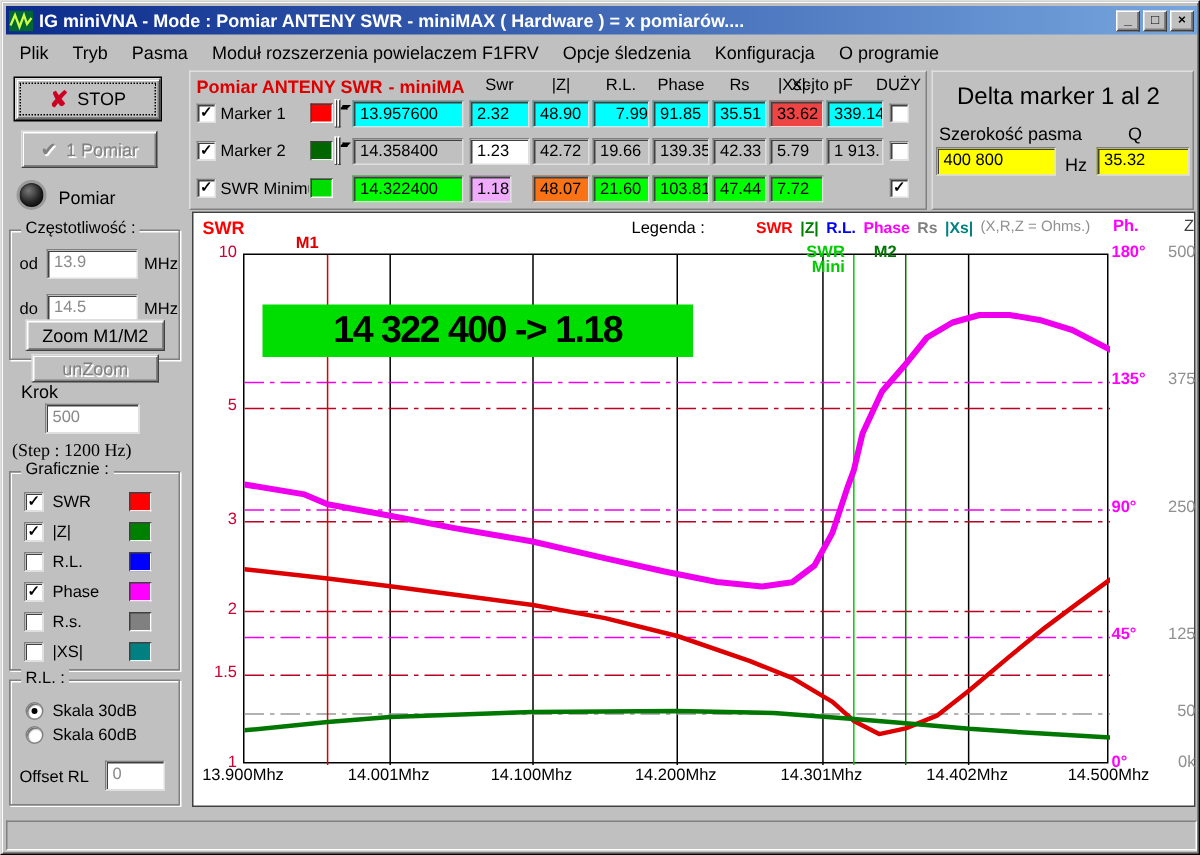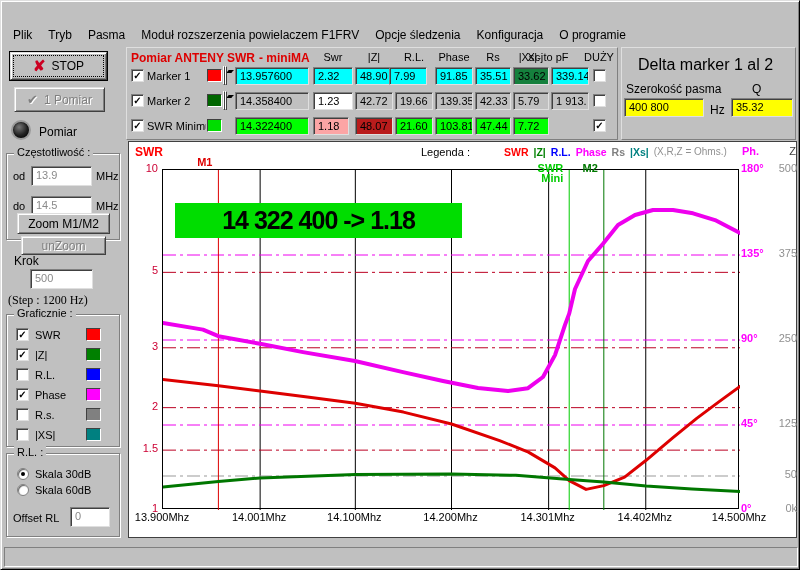--- a/index.html
+++ b/index.html
@@ -71,20 +71,30 @@
   .hdr-col{position:absolute;top:0;font-size:11px;text-align:center;width:60px;}
   .statusbar{position:absolute;left:3px;top:546px;width:794px;height:20px;
              border:1px solid;border-color:#808080 #fff #fff #808080;}
   .trace-row{position:absolute;left:0;width:114px;height:16px;}
 </style>
 </head>
 <body>
 
 <div class="win">
 
+  <div class="titlebar">
+    <svg width="16" height="14">
+      <rect x="0" y="0" width="16" height="14" fill="#063"></rect>
+      <polyline points="1,10 4,3 7,11 10,3 12,9 15,5" stroke="#cf4" stroke-width="1.5" fill="none"></polyline>
+    </svg>
+    <span class="title-text">IG miniVNA - Mode : Pomiar ANTENY SWR   - miniMAX ( Hardware ) = x pomiarów....</span>
+    <span class="winbtn">_</span>
+    <span class="winbtn">□</span>
+    <span class="winbtn">×</span>
+  </div>
 
   <div class="menubar" id="menubar">
       <span class="menu-item">Plik</span>
       <span class="menu-item">Tryb</span>
       <span class="menu-item">Pasma</span>
       <span class="menu-item">Moduł rozszerzenia powielaczem F1FRV</span>
       <span class="menu-item">Opcje śledzenia</span>
       <span class="menu-item">Konfiguracja</span>
       <span class="menu-item">O programie</span>
     </div>
@@ -182,24 +192,24 @@
     </div>
   <div id="marker-rows">
       <div class="mrow" style="top: 66px;">
         <span class="cb" style="left: 5px; top: 2px;">✓</span>
         <span class="lbl" style="left: 21px; top: 3px; width: 59px; overflow: hidden;">Marker 1</span>
         <span class="swatch" style="left: 81px; top: 2px; background: rgb(255, 0, 0);"></span>
         <span class="spinner" style="left: 97px; top: 0px;"><span class="spin-half"><span class="tri-up"></span></span><span class="spin-half"><span class="tri-dn"></span></span></span>
         <div class="field" style="left: 109px; width: 74px; background: rgb(0, 255, 255);">13.957600</div>
         <div class="field" style="left: 187px; width: 40px; background: rgb(0, 255, 255);">2.32</div>
         <div class="field" style="left: 229px; width: 38px; background: rgb(0, 255, 255);">48.90</div>
-        <div class="field" style="left: 263px; width: 38px; background: rgb(0, 255, 255);">7.99</div>
+        <div class="field" style="left: 269px; width: 38px; background: rgb(0, 255, 255); text-align: right;">7.99</div>
         <div class="field" style="left: 309px; width: 38px; background: rgb(0, 255, 255);">91.85</div>
         <div class="field" style="left: 349px; width: 36px; background: rgb(0, 255, 255);">35.51</div>
-        <div class="field" style="left: 387px; width: 36px; background: #15803d;">33.62</div>
+        <div class="field" style="left: 387px; width: 36px; background: #ef4444;">33.62</div>
         <div class="field" style="left: 425px; width: 38px; background: rgb(0, 255, 255);">339.14</div>
         <span class="cb" style="left: 467px; top: 2px;"></span>
       </div>
       <div class="mrow" style="top: 91px;">
         <span class="cb" style="left: 5px; top: 2px;">✓</span>
         <span class="lbl" style="left: 21px; top: 3px; width: 59px; overflow: hidden;">Marker 2</span>
         <span class="swatch" style="left: 81px; top: 2px; background: rgb(0, 102, 0);"></span>
         <span class="spinner" style="left: 97px; top: 0px;"><span class="spin-half"><span class="tri-up"></span></span><span class="spin-half"><span class="tri-dn"></span></span></span>
         <div class="field" style="left: 109px; width: 74px; background: rgb(192, 192, 192);">14.358400</div>
         <div class="field" style="left: 187px; width: 40px; background: #ffffff;">1.23</div>
@@ -209,22 +219,22 @@
         <div class="field" style="left: 349px; width: 36px; background: rgb(192, 192, 192);">42.33</div>
         <div class="field" style="left: 387px; width: 36px; background: rgb(192, 192, 192);">5.79</div>
         <div class="field" style="left: 425px; width: 38px; background: rgb(192, 192, 192);">1 913.</div>
         <span class="cb" style="left: 467px; top: 2px;"></span>
       </div>
       <div class="mrow" style="top: 116px;">
         <span class="cb" style="left: 5px; top: 2px;">✓</span>
         <span class="lbl" style="left: 21px; top: 3px; width: 59px; overflow: hidden;">SWR Minimu</span>
         <span class="swatch" style="left: 81px; top: 2px; background: rgb(0, 221, 0);"></span>
         <div class="field" style="left: 109px; width: 74px; background: rgb(0, 255, 0);">14.322400</div>
-        <div class="field" style="left: 187px; width: 36px; background: #fca5a5;">1.18</div>
-        <div class="field" style="left: 229px; width: 38px; background: #b91c1c;">48.07</div>
+        <div class="field" style="left: 187px; width: 28px; background: #f0abfc;">1.18</div>
+        <div class="field" style="left: 229px; width: 38px; background: #f97316;">48.07</div>
         <div class="field" style="left: 269px; width: 38px; background: rgb(0, 255, 0);">21.60</div>
         <div class="field" style="left: 309px; width: 38px; background: rgb(0, 255, 0);">103.81</div>
         <div class="field" style="left: 349px; width: 36px; background: rgb(0, 255, 0);">47.44</div>
         <div class="field" style="left: 387px; width: 36px; background: rgb(0, 255, 0);">7.72</div>
         <span class="cb" style="left: 467px; top: 2px;">✓</span>
       </div>
     </div>
 
   <div class="delta-panel">
     <div style="position:absolute;left:16px;top:8px;width:100%;text-align:left;font-size:16px;">Delta marker 1 al 2</div>

